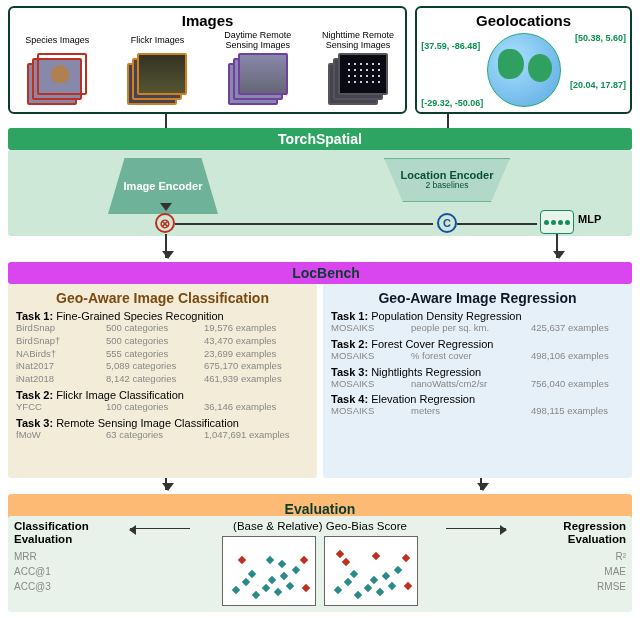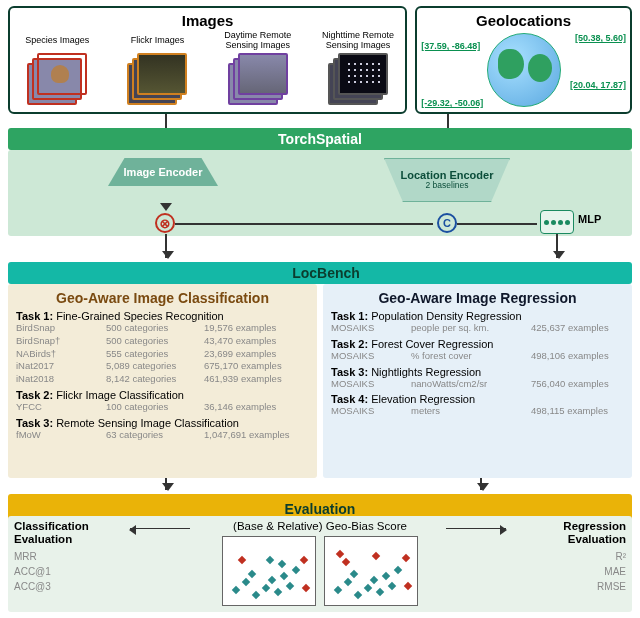--- a/index.html
+++ b/index.html
@@ -24,59 +24,59 @@
   .stack .c { left: 10px; top: 0; }
   .red { border-color: #c03020; }
   .orange { border-color: #d08020; }
   .purple { border-color: #7040a0; }
   .gray { border-color: #555; }
   .geo-body { flex:1; display:flex; align-items:center; justify-content:center; position:relative; }
   .globe { width: 74px; height: 74px; border-radius: 50%; background: radial-gradient(circle at 35% 35%, #a8e0ff, #5aa8e0); position: relative; border:1px solid #2a7; }
   .land { position:absolute; background:#2fa060; }
   .l1 { left:10px; top:15px; width:26px; height:30px; border-radius:40% 50% 50% 40%; }
   .l2 { left:40px; top:20px; width:24px; height:28px; border-radius:50%; }
-  .coord { position:absolute; font-size:9px; color:#0a9050; font-weight:600;text-decoration:underline; }
+  .coord { position:absolute; font-size:9px; color:#0a9050; font-weight:600; }
 
   
   .arrow-v { position:absolute; width:0; border-left:2px solid #333; }
   .arrow-v::after { content:""; position:absolute; left:-5px; bottom:-1px; border-left:6px solid transparent; border-right:6px solid transparent; border-top:8px solid #333; }
   .arrow-h { position:absolute; height:0; border-top:2px solid #333; }
 
   
   .ts-band { position:absolute; left:8px; right:8px; top:128px; height:22px; background:#2ea462; display:flex; align-items:center; justify-content:center; color:#fff; font-weight:700; font-size:14px; border-radius:3px; }
   .ts-bg { position:absolute; left:8px; right:8px; top:150px; height:86px; background:#cde8d6; border-radius:3px; }
   .trap { position:absolute; font-size:11px; font-weight:700; text-align:center; display:flex; flex-direction:column; align-items:center; justify-content:center; }
-  .trap.img-enc { left:108px; top:158px; width:110px; height:28px; background:#6fb29a; color:#fff; clip-path: polygon(15% 0, 85% 0, 100% 100%, 0 100%); }
+  .trap.img-enc { left:108px; top:158px; width:110px; height:56px; background:#6fb29a; color:#fff; clip-path: polygon(15% 0, 85% 0, 100% 100%, 0 100%); }
   .trap.loc-enc { left:384px; top:158px; width:126px; height:44px; background:#b1d8c8; color:#0b4d3a; clip-path: polygon(0 0, 100% 0, 85% 100%, 15% 100%); border:1px solid #6fb29a; line-height:1.15;}
   .sub { font-size:8.5px; font-weight:400; }
   .op-circle { position:absolute; width:20px; height:20px; border:2px solid; border-radius:50%; display:flex; align-items:center; justify-content:center; font-size:13px; font-weight:700; }
   .op-x { border-color:#c03020; color:#c03020; left:155px; top:213px; }
   .op-c { border-color:#1a4fa0; color:#1a4fa0; left:437px; top:213px; font-size:11px; }
   .mlp-box { position:absolute; left:540px; top:210px; width:34px; height:24px; border:1.5px solid #1a8a60; border-radius:4px; background:#e6f4ec; display:flex; align-items:center; justify-content:space-around; padding:0 2px;}
   .mlp-dot { width:5px; height:5px; border-radius:50%; background:#1a8a60; }
   .mlp-label { position:absolute; left:578px; top:213px; font-size:11px; font-weight:600; }
 
   
-  .lb-band { position:absolute; left:8px; right:8px; top:262px; height:22px; background:#14b8a6; display:flex; align-items:center; justify-content:center; font-weight:700; font-size:14px; color:#0b3d2e; border-radius:3px;padding-left:12px; }
+  .lb-band { position:absolute; left:8px; right:8px; top:262px; height:22px; background:#d946ef; display:flex; align-items:center; justify-content:center; font-weight:700; font-size:14px; color:#0b3d2e; border-radius:3px;padding-left:12px; }
   .lb-row { position:absolute; left:8px; right:8px; top:284px; height:194px; display:flex; gap:6px; }
   .lb-col { flex:1; border-radius:3px; padding:6px 8px 4px; font-size:10px; }
   .lb-left { background:#f3ecd8; }
   .lb-right { background:#e6f0f8; }
   .lb-title { font-size:14px; font-weight:700; text-align:center; margin-bottom:4px; }
   .lb-left .lb-title { color:#7a4a10; }
   .lb-right .lb-title { color:#0f172a; }
   .task-line { font-size:11px; margin-top:3px; }
   .task-line .tk { font-weight:700; }
   .ds-row { display:flex; color:#888; font-size:9.5px; line-height:1.35; }
   .ds-row span { display:inline-block; }
   .ds-a { width:64px; } .ds-b { width:98px;margin-left:26px; } .ds-c { flex:1; }
   .dsr-a { width:80px; } .dsr-b { width:120px; } .dsr-c { flex:1; }
 
   
-  .ev-band { position:absolute; left:8px; right:8px; top:494px; height:30px; background:#eab308; display:flex; align-items:center; justify-content:center; font-weight:700; font-size:14px; color:#0b3d2e; border-radius:3px; }
+  .ev-band { position:absolute; left:8px; right:8px; top:494px; height:30px; background:#fdba74; display:flex; align-items:center; justify-content:center; font-weight:700; font-size:14px; color:#0b3d2e; border-radius:3px; }
   .ev-bg  { position:absolute; left:8px; right:8px; top:516px; height:96px; background:#e8f2ea; border-radius:3px; }
   .ev-col { position:absolute; top:520px; font-size:11px; }
   .ev-left { left:14px; width:110px; text-align:left; }
   .ev-right { right:14px; width:110px; text-align:right; }
   .ev-col .etitle { font-weight:600; font-size:11.5px; line-height:1.1; margin-bottom:4px; }
   .metric { color:#888; font-size:10px; line-height:1.5; }
   .ev-mid-title { position:absolute; top:520px; left:200px; right:200px; text-align:center; font-size:11.5px; }
   .scatter-wrap { position:absolute; top:536px; left:222px; display:flex; gap:8px; }
   .scatter { width:94px; height:70px; border:1px solid #666; background:#fff; position:relative; }
   .dot { position:absolute; width:6px; height:6px; transform:rotate(45deg); }

